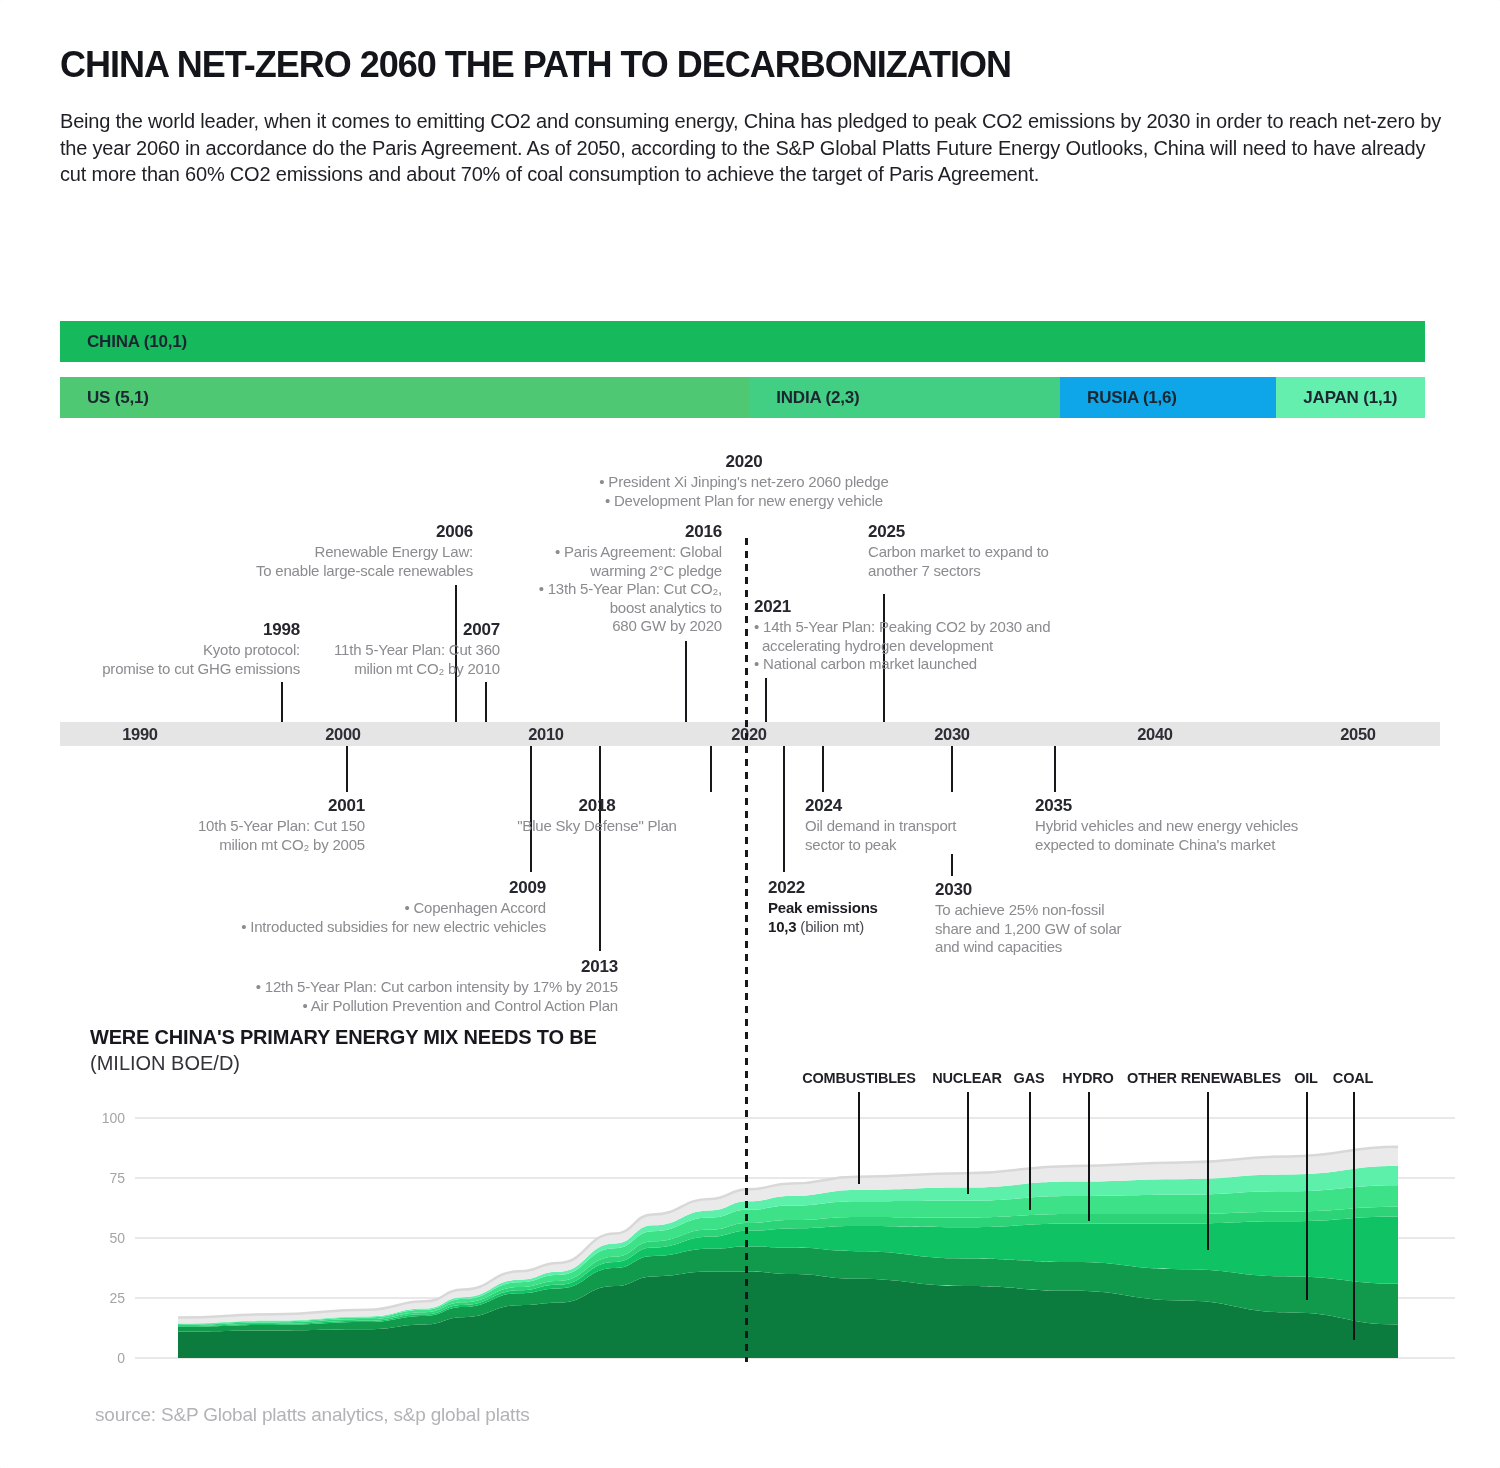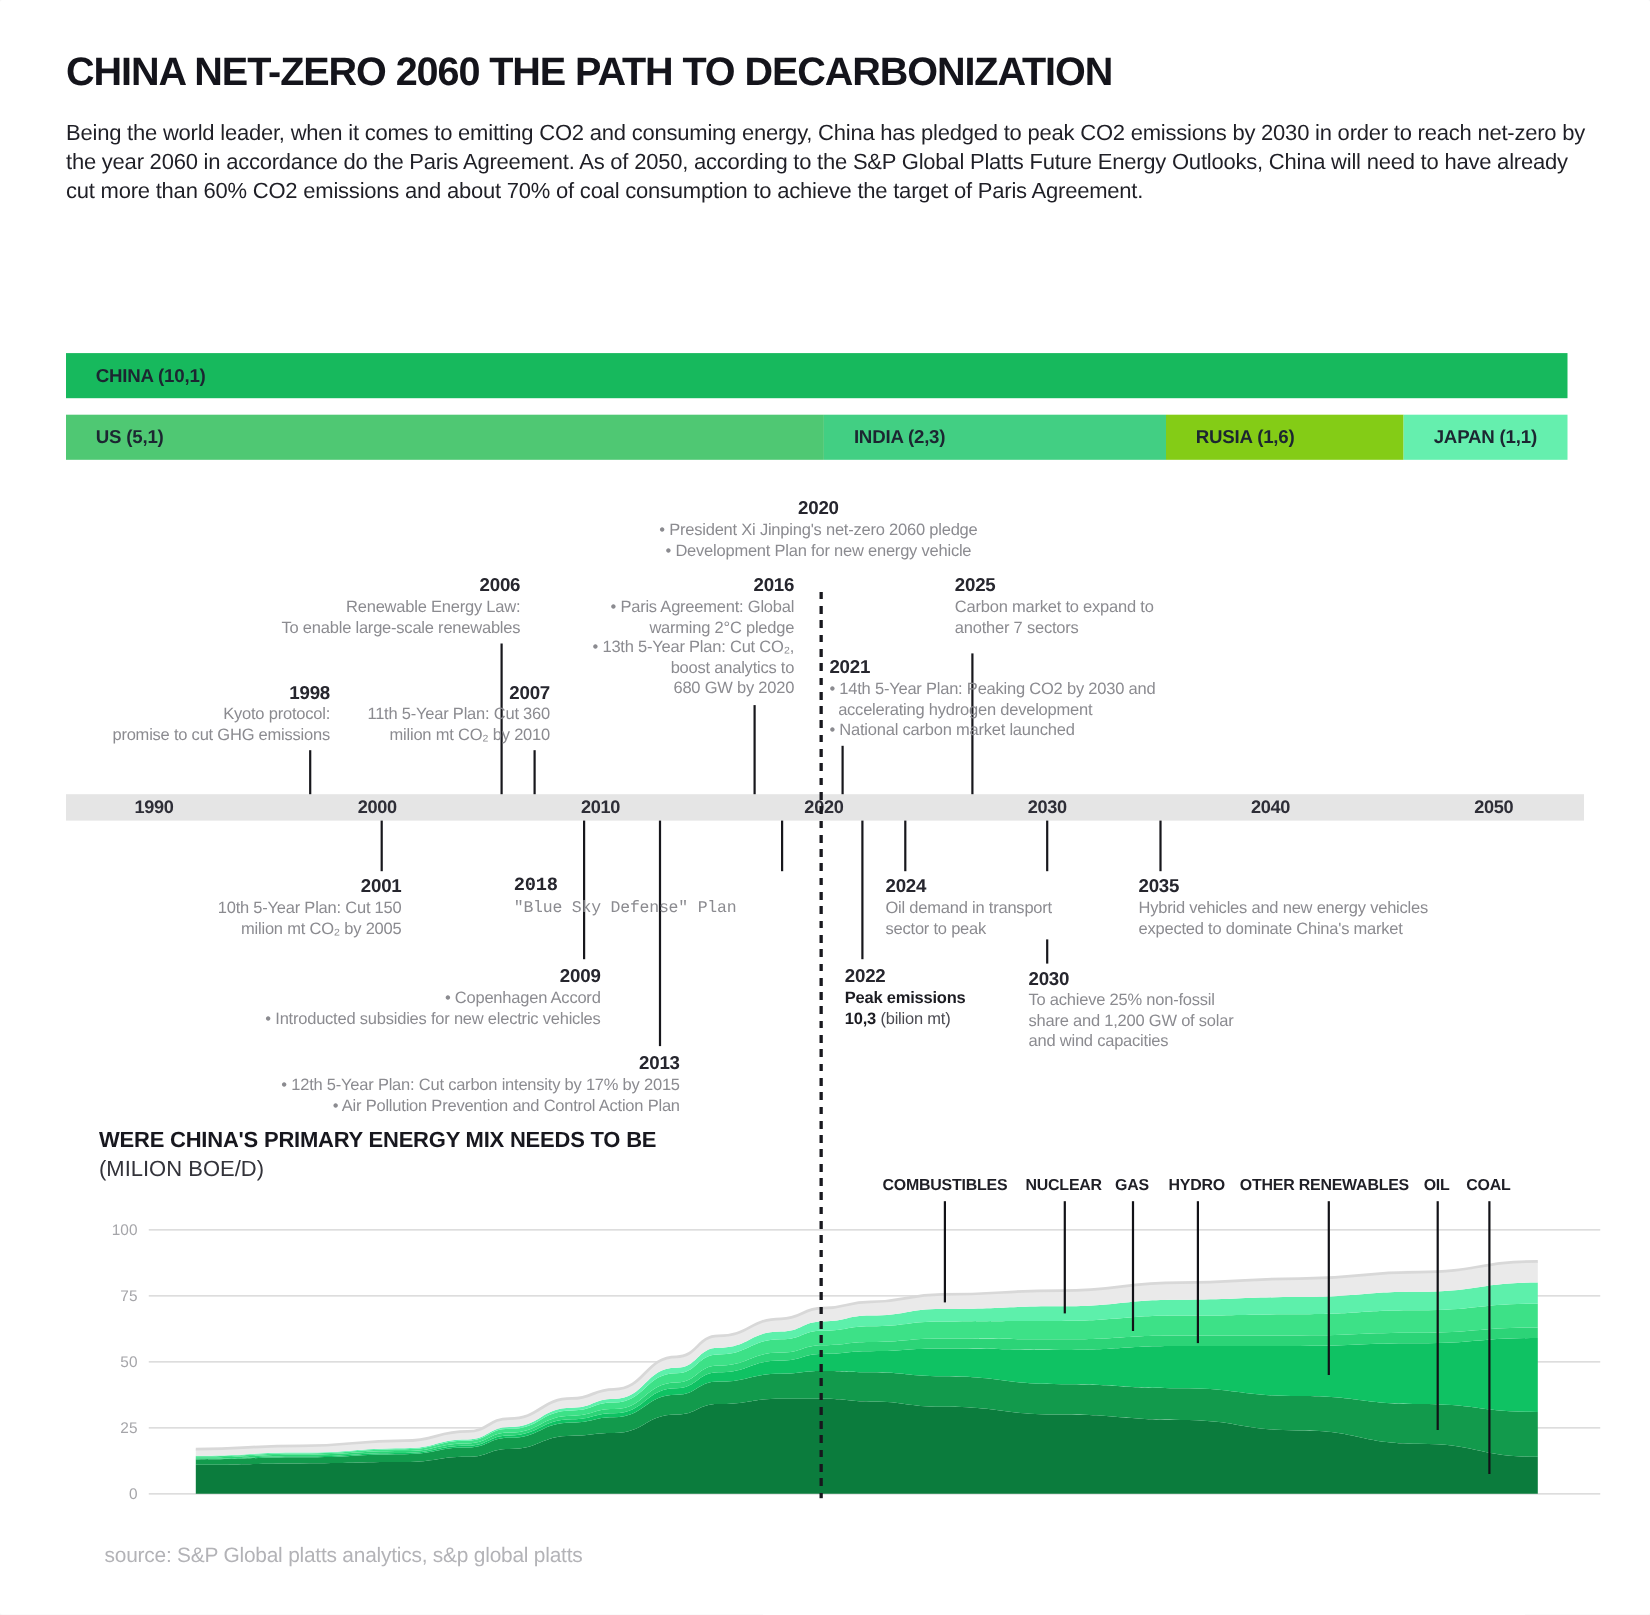--- a/index.html
+++ b/index.html
@@ -55,21 +55,21 @@
         <span class="bar-label">CHINA (10,1)</span>
       </div>
     </div>
   <div id="bar-row-2" class="bar-row">
       <div class="bar-seg" style="background: rgb(79, 200, 115); flex-grow: 5.1; flex-basis: 0px;">
         <span class="bar-label">US (5,1)</span>
       </div>
       <div class="bar-seg" style="background: rgb(66, 207, 131); flex-grow: 2.3; flex-basis: 0px;">
         <span class="bar-label">INDIA (2,3)</span>
       </div>
-      <div class="bar-seg" style="background: #84cc16; flex-grow: 1.6; flex-basis: 0px;">
+      <div class="bar-seg" style="background: #0ea5e9; flex-grow: 1.6; flex-basis: 0px;">
         <span class="bar-label">RUSIA (1,6)</span>
       </div>
       <div class="bar-seg" style="background: rgb(101, 239, 174); flex-grow: 1.1; flex-basis: 0px;">
         <span class="bar-label">JAPAN (1,1)</span>
       </div>
     </div>
 
   <div id="axis-band">
       <span class="axis-year" style="left: 80px;">1990</span>
       <span class="axis-year" style="left: 283px;">2000</span>
@@ -160,21 +160,21 @@
       <div class="ev-line">• Copenhagen Accord</div>
       <div class="ev-line">• Introducted subsidies for new electric vehicles</div>
     </div>
     <div class="tick" style="left: 530px; top: 746px; height: 126px;"></div>
     <div class="ev" style="top: 957px; left: 178px; width: 440px; text-align: right;">
       <div class="ev-year">2013</div>
       <div class="ev-line">• 12th 5-Year Plan: Cut carbon intensity by 17% by 2015</div>
       <div class="ev-line">• Air Pollution Prevention and Control Action Plan</div>
     </div>
     <div class="tick" style="left: 599px; top: 746px; height: 205px;"></div>
-    <div class="ev" style="top: 796px; left: 467px; width: 260px; text-align: left; font-family: Liberation Mono, monospace;">
+    <div class="ev" style="top: 796px; left: 467px; width: 260px; text-align: center;">
       <div class="ev-year">2018</div>
       <div class="ev-line">"Blue Sky Defense" Plan</div>
     </div>
     <div class="tick" style="left: 710px; top: 746px; height: 46px;"></div>
     <div class="ev" style="top: 878px; left: 768px; width: 220px;">
       <div class="ev-year">2022</div>
       <div class="ev-line"><b>Peak emissions</b></div>
       <div class="ev-line"><b>10,3</b><span class="rest"> (bilion mt)</span></div>
     </div>
     <div class="tick" style="left: 783px; top: 746px; height: 126px;"></div>

